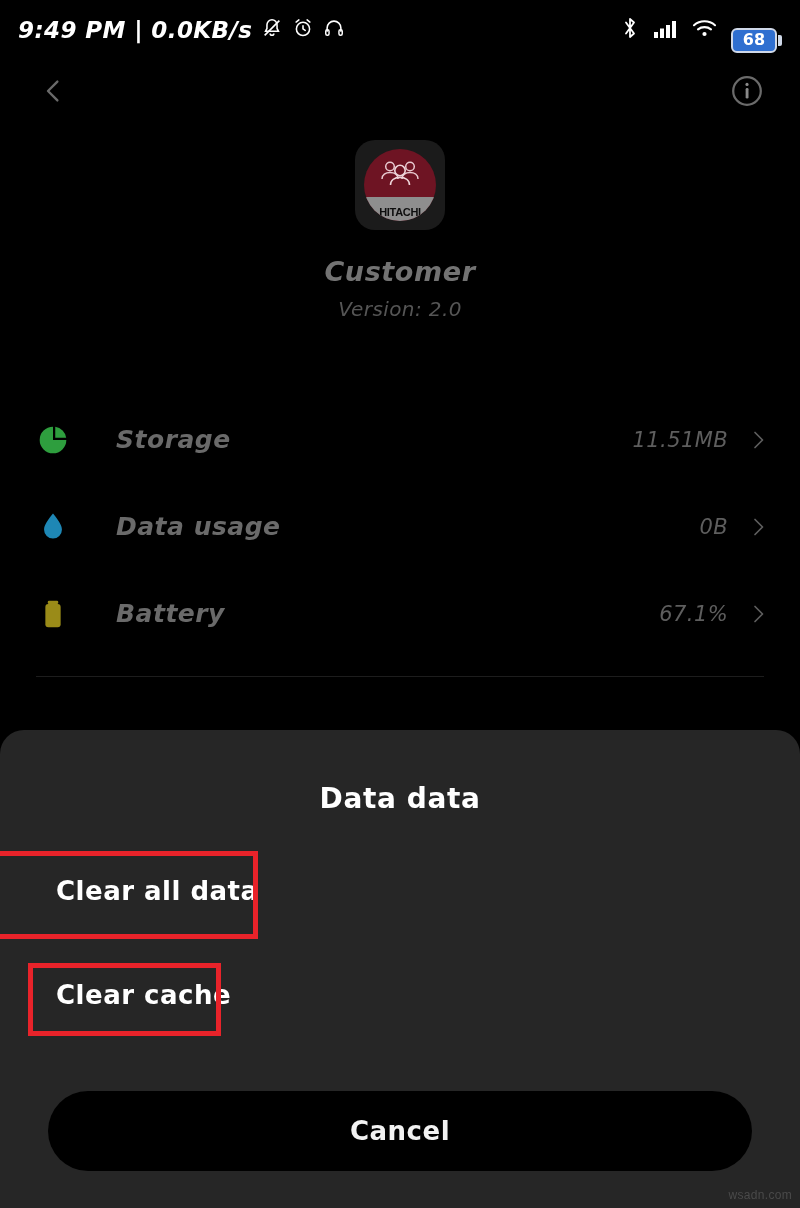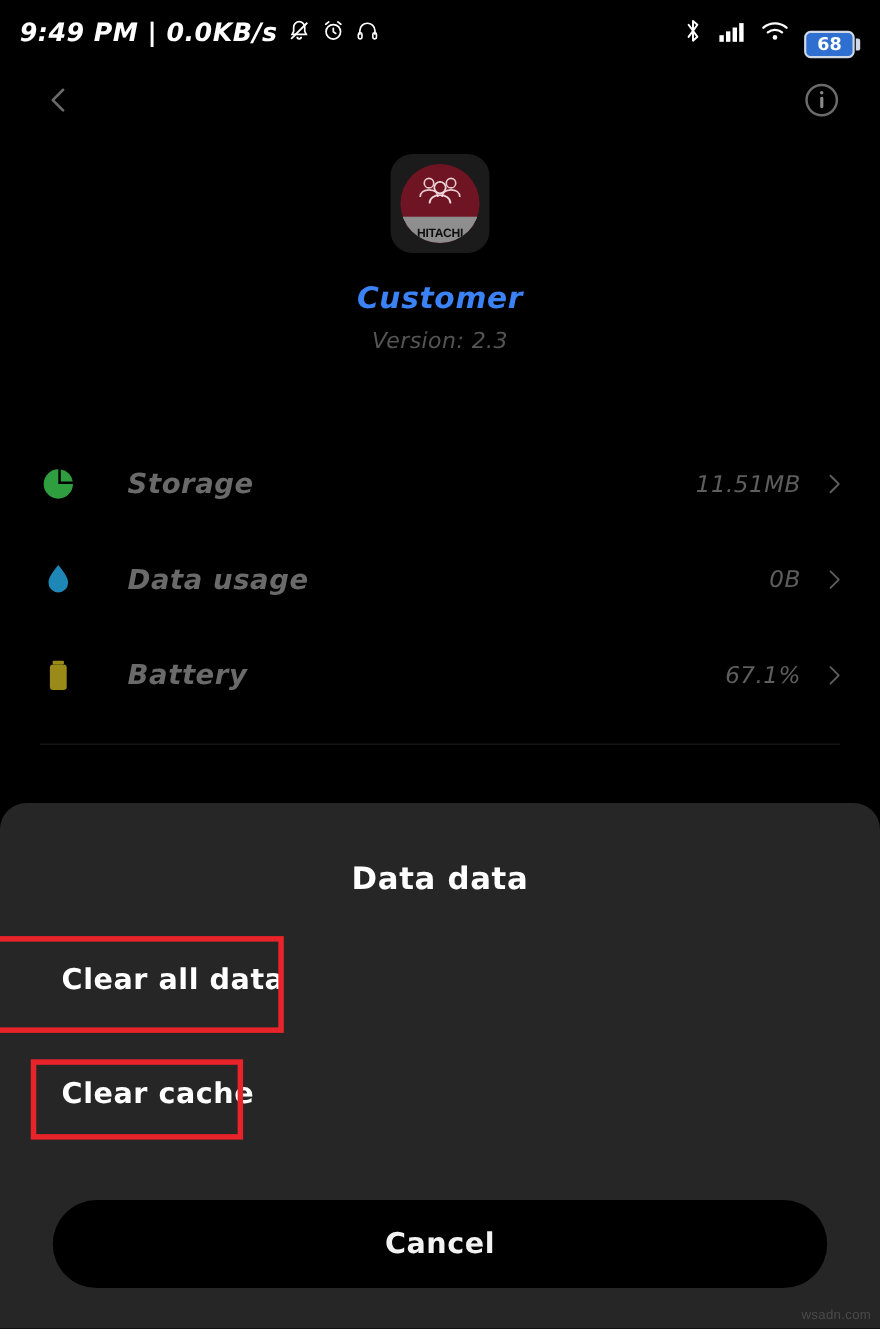--- a/index.html
+++ b/index.html
@@ -159,21 +159,21 @@
     font-size: 11px;
     font-weight: 700;
     color: #0e0e0e;
     letter-spacing: -0.3px;
     z-index: 3;
     font-family: "Liberation Sans", sans-serif;
   }
   .app-name {
     margin-top: 26px;
     font-size: 27px;
-    color: #3b82f6;
+    color: #737373;
     font-style: italic;
     font-weight: 600;
     letter-spacing: 0.6px;
     font-family: "DejaVu Sans", sans-serif;
   }
   .app-version {
     margin-top: 10px;
     font-size: 20px;
     color: #555555;
     font-style: italic;
@@ -431,21 +431,21 @@
             <path d="M4 19c0-4.2 3.6-6.4 8-6.4s8 2.2 8 6.4" fill="none" stroke="#e8c9cf" stroke-width="1.5"></path>
             <path d="M24 19c0-4.2 3.6-6.4 8-6.4s8 2.2 8 6.4" fill="none" stroke="#e8c9cf" stroke-width="1.5"></path>
             <circle cx="22" cy="10.5" r="5.2" fill="none" stroke="#efd6da" stroke-width="1.6"></circle>
             <path d="M12.5 25c0-5 4.3-7.6 9.5-7.6s9.5 2.6 9.5 7.6" fill="none" stroke="#efd6da" stroke-width="1.6"></path>
           </svg>
         </div>
         <div class="app-icon-word">HITACHI</div>
       </div>
     </div>
     <div class="app-name">Customer</div>
-    <div class="app-version">Version: 2.3</div>
+    <div class="app-version">Version: 2.0</div>
   </div>
 
   <div class="rows">
 
     <div class="row">
       <div class="row-icon">
         <svg width="34" height="34" viewBox="0 0 24 24">
           <path d="M12 12V2.6A9.4 9.4 0 1 0 21.4 12z" fill="#2e9e3e"></path>
           <path d="M13.6 2.7V10.4H21.3A8.9 8.9 0 0 0 13.6 2.7z" fill="#2e9e3e"></path>
         </svg>

